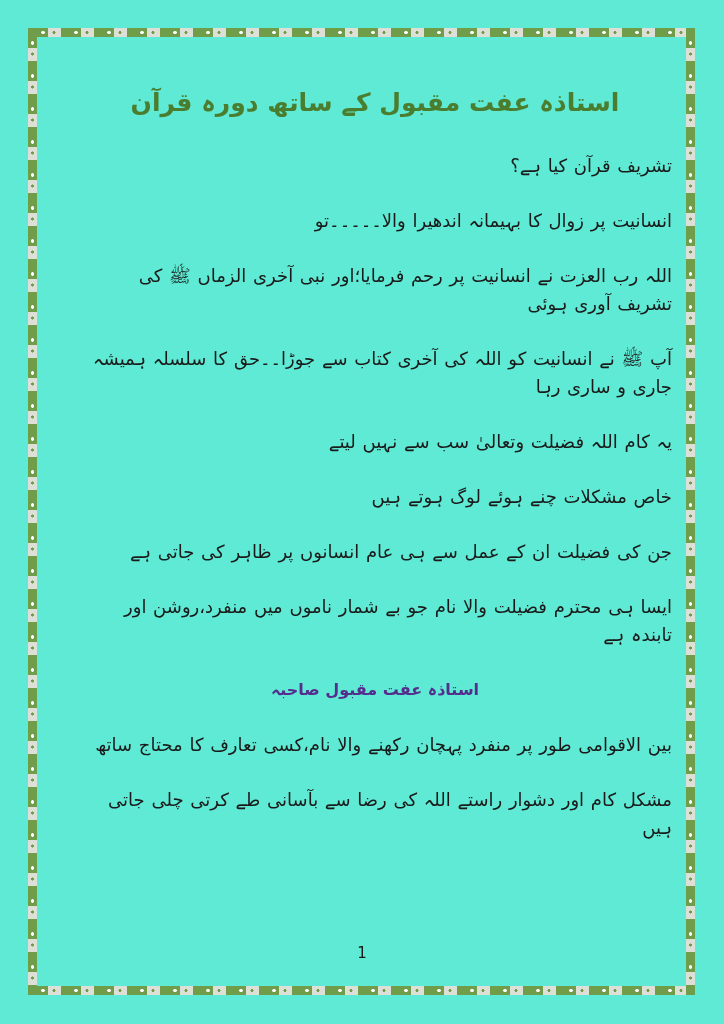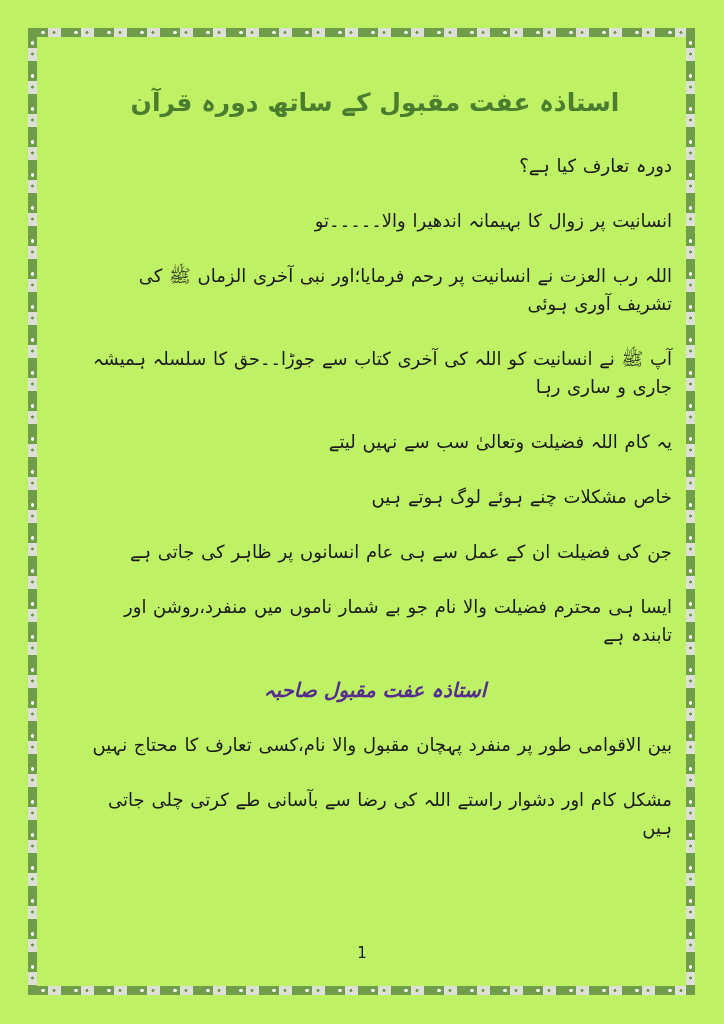--- a/index.html
+++ b/index.html
@@ -2,21 +2,21 @@
 <html lang="ur" dir="rtl" style="--title-green: #4b7d2f; --heading-purple: #552d8d; --border-green: #6f9d4a; --border-gray: #dedfd6; --body-text: #1a1a1a;"><head>
 <meta charset="utf-8">
 <style>
   * { margin:0; padding:0; box-sizing:border-box; }
   html,body { background:#ffffff; }
   body { font-family:"DejaVu Sans", sans-serif; }
 
   .page {
     position:relative;
     width:724px; height:1024px;
-    background:#bef264;
+    background:#5eead4;
     overflow:hidden;
     direction:rtl;
   }
 
   
   .bh {
     position:absolute; height:9px;
     background-color:var(--border-gray,#dedfd6);
     background-image:
       radial-gradient(circle at 15px 50%, #ffffff 1.5px, rgba(255,255,255,0) 2px),
@@ -57,26 +57,25 @@
   .para {
     font-size:18px;
     line-height:28px;
     color:var(--body-text,#1a1a1a);
     margin:0 0 27px 0;
     text-align:right;
     word-spacing:1px;
   }
   .heading {
     text-align:center;
-    font-size:20px;
+    font-size:16px;
     font-weight:bold;
     color:var(--heading-purple,#552d8d);
     line-height:28px;
     margin:0 0 27px 0;
-    font-style:italic;
   }
   .pagenum {
     position:absolute;
     top:944px; left:0; right:0;
     text-align:center;
     font-size:15px;
     color:#1a1a1a;
     direction:ltr;
   }
 </style>
@@ -87,31 +86,31 @@
 
   <div class="bh btop"></div>
   <div class="bh bbottom"></div>
   <div class="bv bleft"></div>
   <div class="bv bright"></div>
 
   <div class="content">
 
     <h1 class="title">استاذہ عفت مقبول کے ساتھ دورہ قرآن</h1>
 
-    <p class="para">دورہ تعارف کیا ہے؟</p>
+    <p class="para">تشریف قرآن کیا ہے؟</p>
     <p class="para">انسانیت پر زوال کا بہیمانہ اندھیرا والا۔۔۔۔۔تو</p>
     <p class="para">اللہ رب العزت نے انسانیت پر رحم فرمایا؛اور نبی آخری الزماں ﷺ کی تشریف آوری ہوئی</p>
     <p class="para">آپ ﷺ نے انسانیت کو اللہ کی آخری کتاب سے جوڑا۔۔حق کا سلسلہ ہمیشہ جاری و ساری رہا</p>
     <p class="para">یہ کام اللہ فضیلت وتعالیٰ سب سے نہیں لیتے</p>
     <p class="para">خاص مشکلات چنے ہوئے لوگ ہوتے ہیں</p>
     <p class="para">جن کی فضیلت ان کے عمل سے ہی عام انسانوں پر ظاہر کی جاتی ہے</p>
     <p class="para">ایسا ہی محترم فضیلت والا نام جو بے شمار ناموں میں منفرد،روشن اور تابندہ ہے</p>
 
     <h2 class="heading">استاذہ عفت مقبول صاحبہ</h2>
 
-    <p class="para">بین الاقوامی طور پر منفرد پہچان مقبول والا نام،کسی تعارف کا محتاج نہیں</p>
+    <p class="para">بین الاقوامی طور پر منفرد پہچان رکھنے والا نام،کسی تعارف کا محتاج ساتھ</p>
     <p class="para">مشکل کام اور دشوار راستے اللہ کی رضا سے بآسانی طے کرتی چلی جاتی ہیں</p>
 
   </div>
 
   <div class="pagenum">1</div>
 
 </div>
 
 </body></html>

